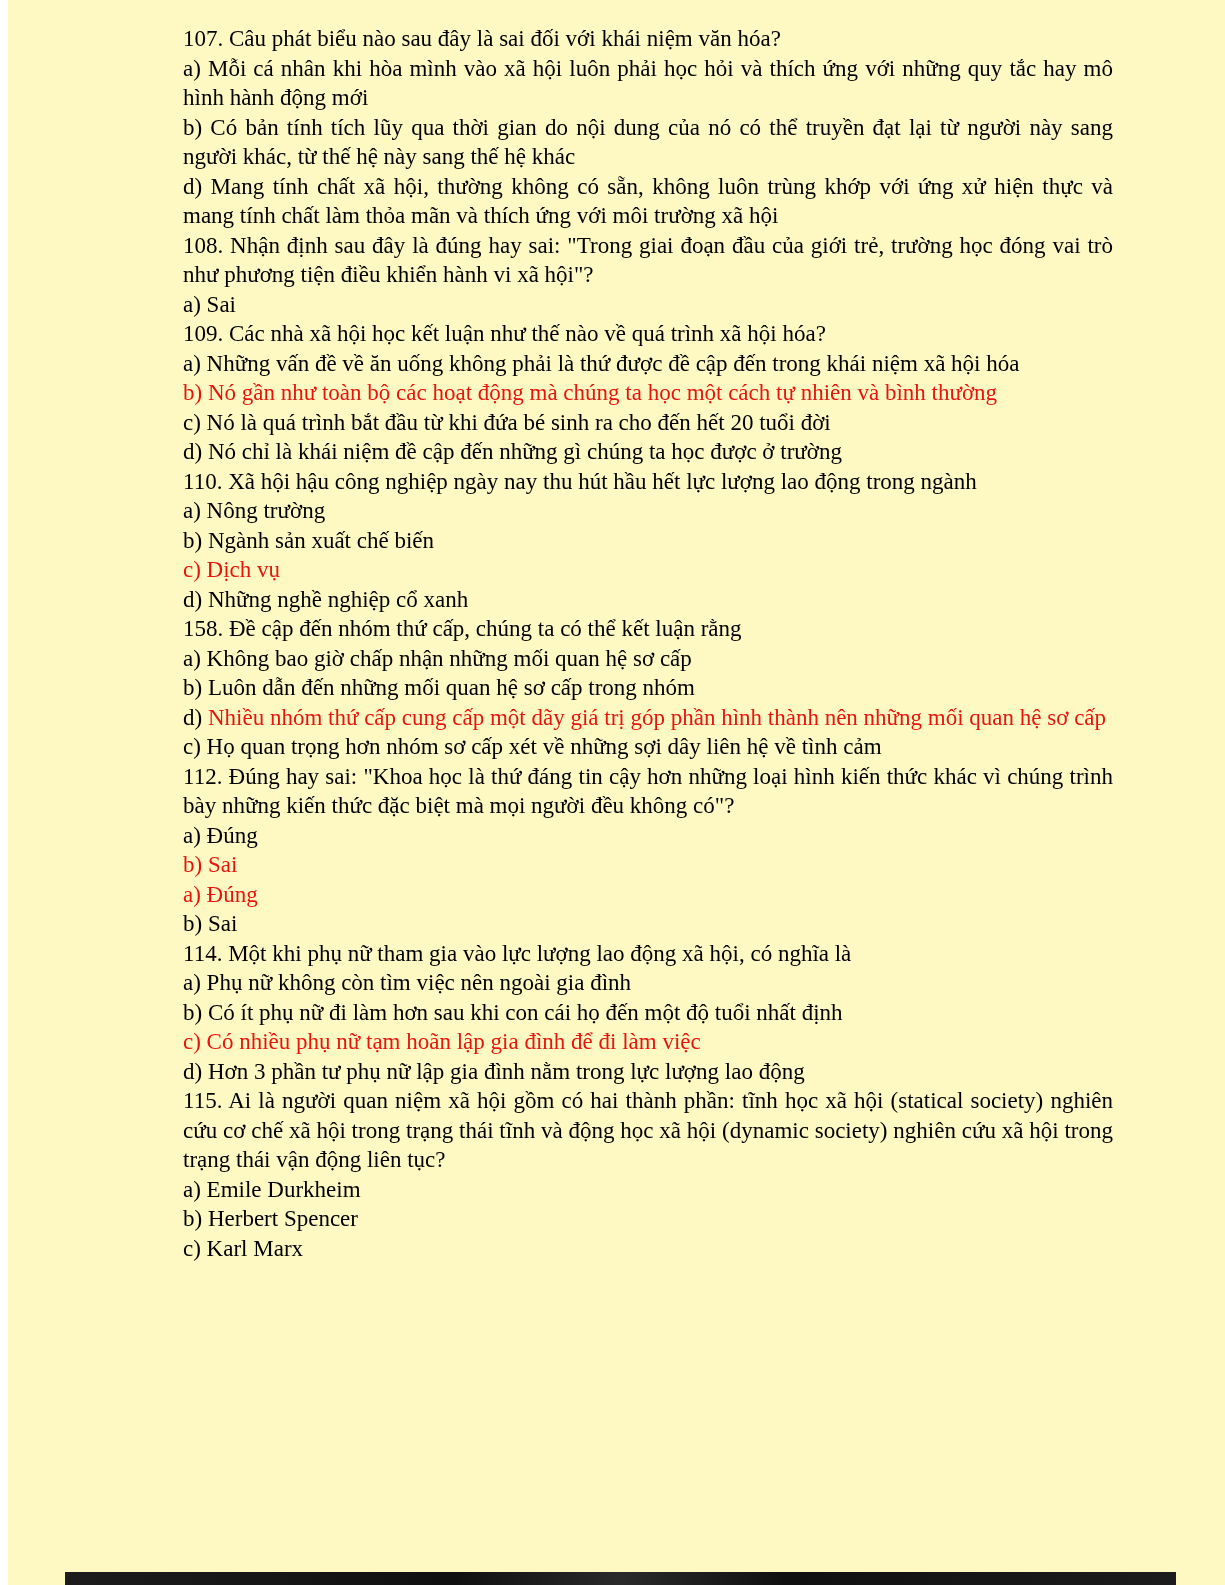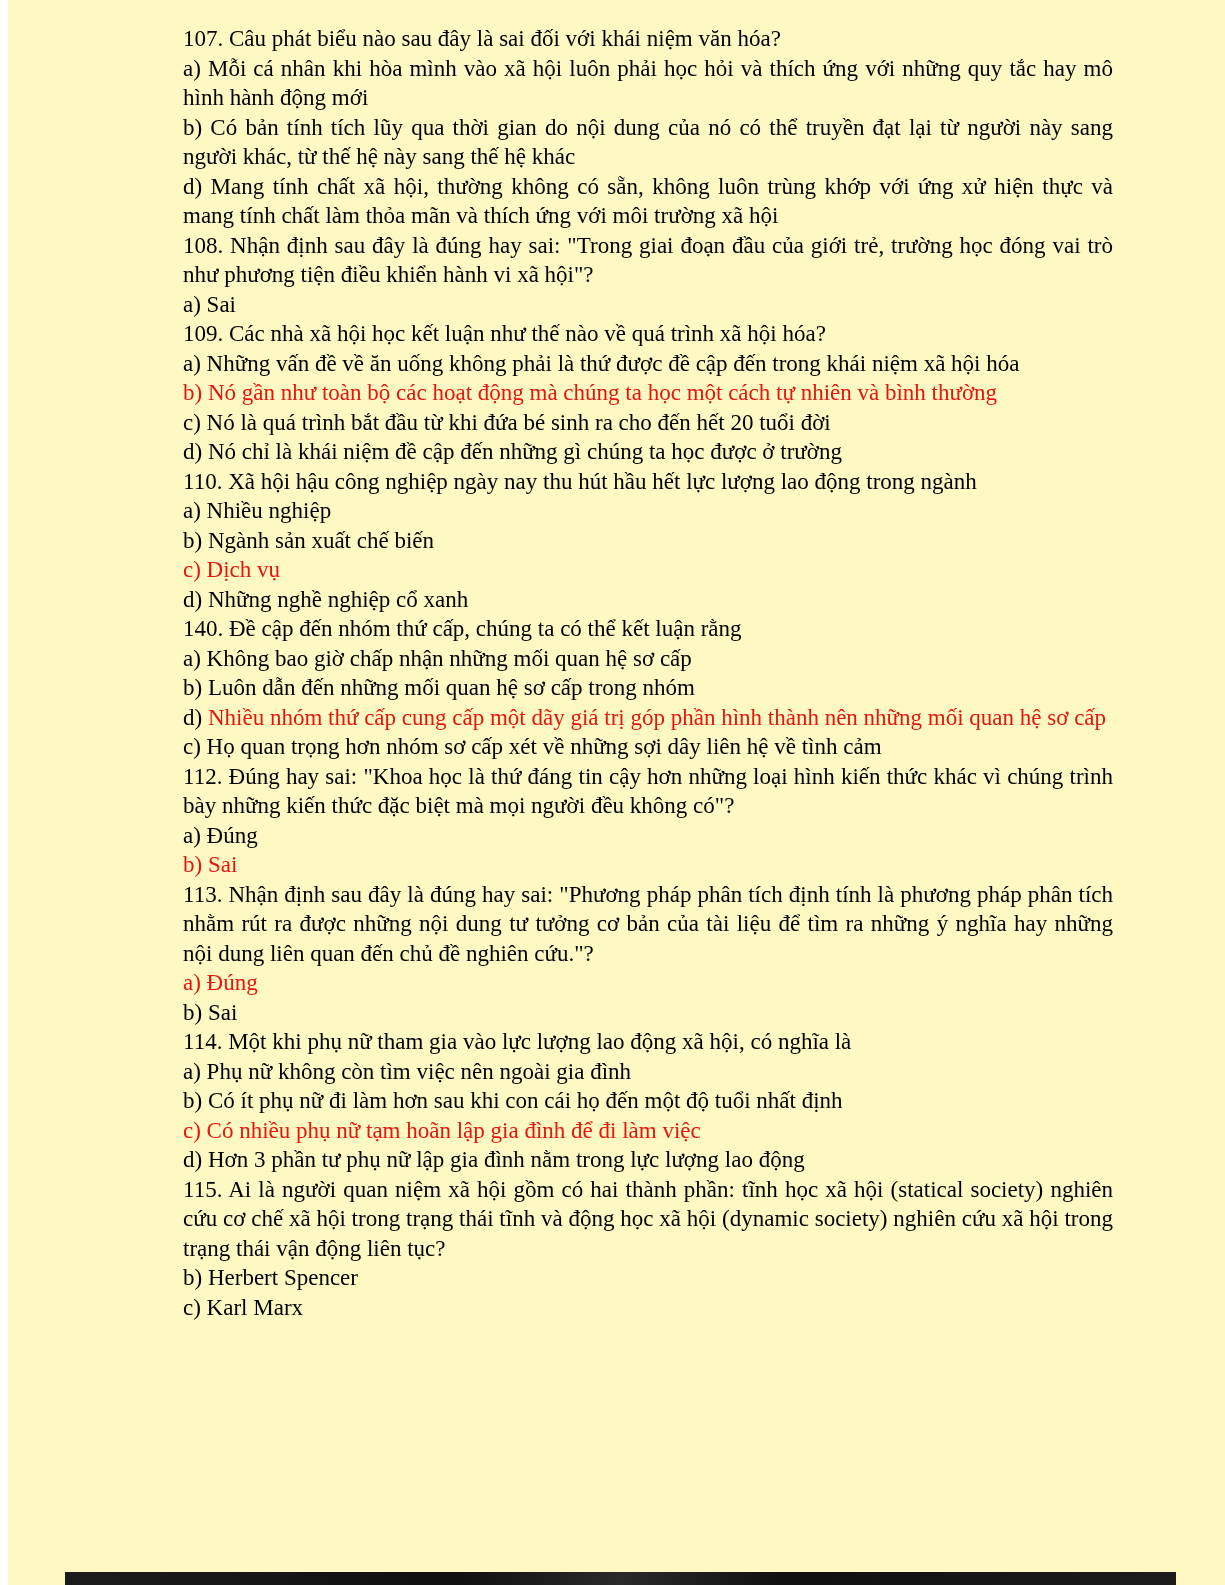--- a/index.html
+++ b/index.html
@@ -57,38 +57,38 @@
       <p>b) Có bản tính tích lũy qua thời gian do nội dung của nó có thể truyền đạt lại từ người này sang người khác, từ thế hệ này sang thế hệ khác</p>
       <p>d) Mang tính chất xã hội, thường không có sẵn, không luôn trùng khớp với ứng xử hiện thực và mang tính chất làm thỏa mãn và thích ứng với môi trường xã hội</p>
       <p>108. Nhận định sau đây là đúng hay sai: "Trong giai đoạn đầu của giới trẻ, trường học đóng vai trò như phương tiện điều khiển hành vi xã hội"?</p>
       <p>a) Sai</p>
       <p>109. Các nhà xã hội học kết luận như thế nào về quá trình xã hội hóa?</p>
       <p>a) Những vấn đề về ăn uống không phải là thứ được đề cập đến trong khái niệm xã hội hóa</p>
       <p class="red">b) Nó gần như toàn bộ các hoạt động mà chúng ta học một cách tự nhiên và bình thường</p>
       <p>c) Nó là quá trình bắt đầu từ khi đứa bé sinh ra cho đến hết 20 tuổi đời</p>
       <p>d) Nó chỉ là khái niệm đề cập đến những gì chúng ta học được ở trường</p>
       <p>110. Xã hội hậu công nghiệp ngày nay thu hút hầu hết lực lượng lao động trong ngành</p>
-      <p>a) Nhiều nghiệp</p>
+      <p>a) Nông trường</p>
       <p>b) Ngành sản xuất chế biến</p>
       <p class="red">c) Dịch vụ</p>
       <p>d) Những nghề nghiệp cổ xanh</p>
-      <p>140. Đề cập đến nhóm thứ cấp, chúng ta có thể kết luận rằng</p>
+      <p>158. Đề cập đến nhóm thứ cấp, chúng ta có thể kết luận rằng</p>
       <p>a) Không bao giờ chấp nhận những mối quan hệ sơ cấp</p>
       <p>b) Luôn dẫn đến những mối quan hệ sơ cấp trong nhóm</p>
       <p><span>d) </span><span class="red">Nhiều nhóm thứ cấp cung cấp một dãy giá trị góp phần hình thành nên những mối quan hệ sơ cấp</span></p>
       <p>c) Họ quan trọng hơn nhóm sơ cấp xét về những sợi dây liên hệ về tình cảm</p>
       <p>112. Đúng hay sai: "Khoa học là thứ đáng tin cậy hơn những loại hình kiến thức khác vì chúng trình bày những kiến thức đặc biệt mà mọi người đều không có"?</p>
       <p>a) Đúng</p>
       <p class="red">b) Sai</p>
-      <p>113. Nhận định sau đây là đúng hay sai: "Phương pháp phân tích định tính là phương pháp phân tích nhằm rút ra được những nội dung tư tưởng cơ bản của tài liệu để tìm ra những ý nghĩa hay những nội dung liên quan đến chủ đề nghiên cứu."?</p>
       <p class="red">a) Đúng</p>
       <p>b) Sai</p>
       <p>114. Một khi phụ nữ tham gia vào lực lượng lao động xã hội, có nghĩa là</p>
       <p>a) Phụ nữ không còn tìm việc nên ngoài gia đình</p>
       <p>b) Có ít phụ nữ đi làm hơn sau khi con cái họ đến một độ tuổi nhất định</p>
       <p class="red">c) Có nhiều phụ nữ tạm hoãn lập gia đình để đi làm việc</p>
       <p>d) Hơn 3 phần tư phụ nữ lập gia đình nằm trong lực lượng lao động</p>
       <p>115. Ai là người quan niệm xã hội gồm có hai thành phần: tĩnh học xã hội (statical society) nghiên cứu cơ chế xã hội trong trạng thái tĩnh và động học xã hội (dynamic society) nghiên cứu xã hội trong trạng thái vận động liên tục?</p>
+      <p>a) Emile Durkheim</p>
       <p>b) Herbert Spencer</p>
       <p>c) Karl Marx</p>
     </div>
   <div class="bottom-bar"></div>
 </div>
 
 </body></html>

